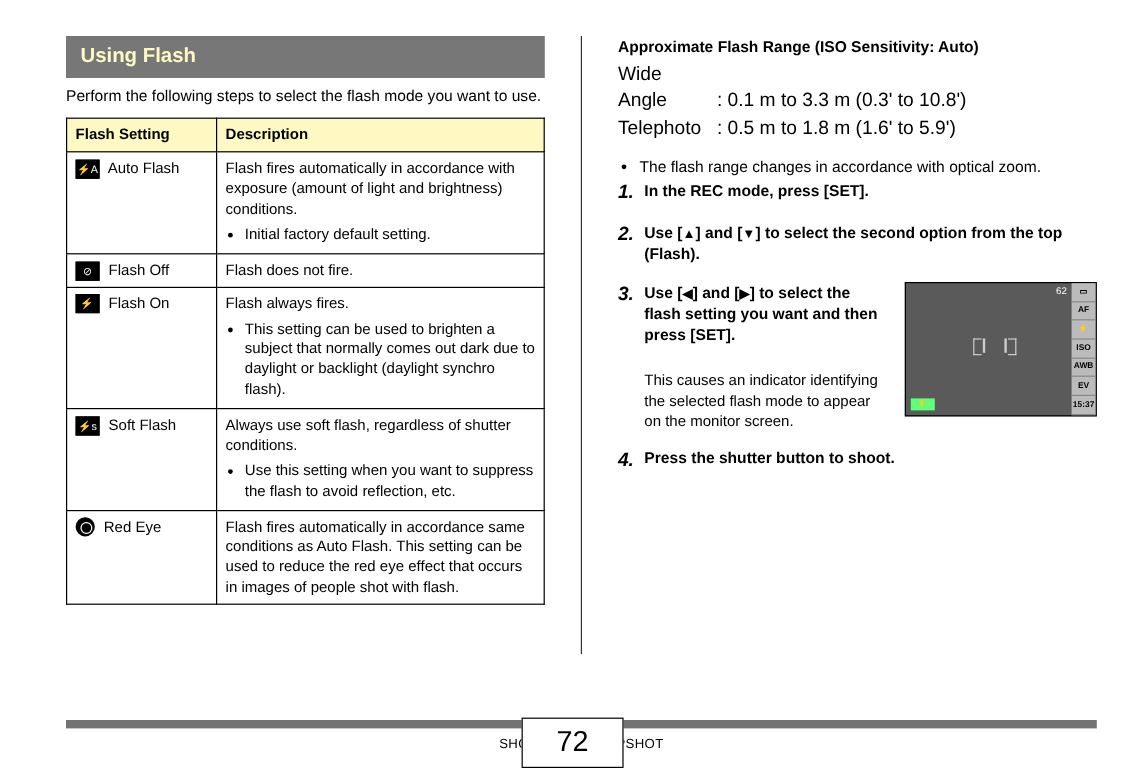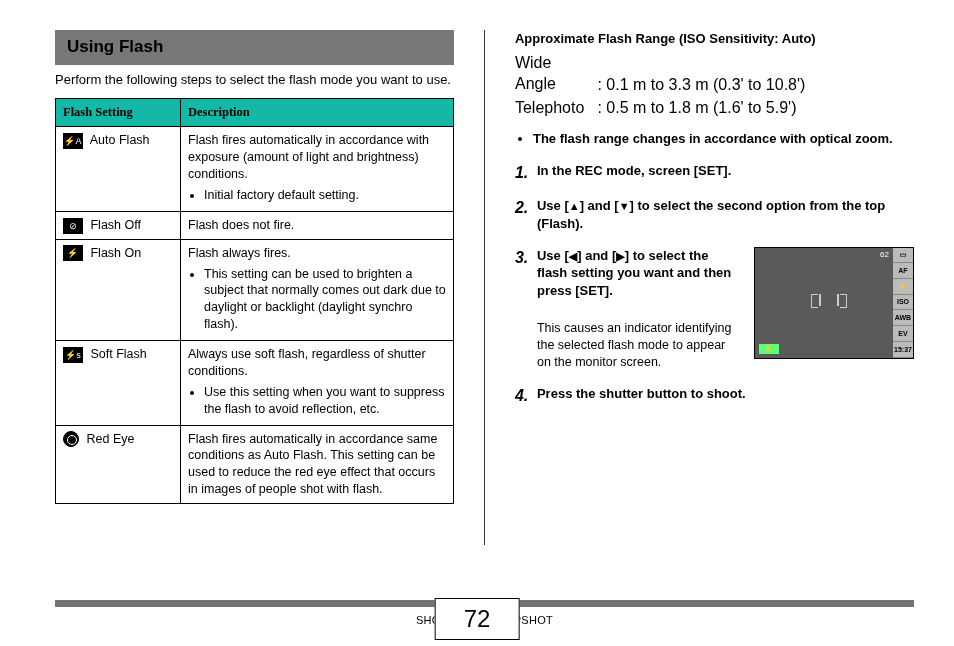--- a/index.html
+++ b/index.html
@@ -26,43 +26,42 @@
     flex: 1 1 50%;
     position: relative;
   }
   .divider {
     width: 1px;
     background: #333;
     margin: 0 5px;
   }
   .section-title-bar {
     background: #777;
-    color: #000000;
+    color: #fef9c3;
     font-weight: bold;
     font-size: 17px;
     padding: 6px 12px;
   }
   .intro {
     margin: 6px 0 10px 0;
   }
   table.flash-table {
     border-collapse: collapse;
     width: 100%;
     font-size: 12.5px;
   }
   table.flash-table th, table.flash-table td {
     border: 1px solid #000;
     padding: 5px 7px;
     vertical-align: top;
     text-align: left;
   }
   table.flash-table th {
-    background: #14b8a6;
+    background: #fef9c3;
     font-weight: bold;
-    font-family: Liberation Serif, serif;
   }
   .setting-cell {
     white-space: nowrap;
     width: 110px;
   }
   .icon-box {
     display: inline-block;
     width: 18px;
     height: 14px;
     border: 1px solid #000;
@@ -83,21 +82,21 @@
   .icon-box.eye::after{
     content:"";
     position:absolute; left:3px; top:3px;
     width:8px; height:8px; border-radius:50%;
     border:1px solid #fff;
   }
   .desc-bullets { margin: 4px 0 0 0; padding-left: 16px; }
   .desc-bullets li { margin-bottom: 2px; }
   .range-title { font-weight: bold; margin-bottom: 4px; }
   .range-line { margin: 2px 0; font-size: 16px;}
-  .note-list { margin: 12px 0 14px 0; padding-left: 18px; font-weight: bold; }
+  .note-list { margin: 12px 0 2px 0; padding-left: 18px; }
   .steps { margin: 0; padding: 0; list-style: none; }
   .steps li { display:flex; margin-bottom: 14px; }
   .step-num { font-style: italic; font-weight: bold; font-size: 16px; width: 22px; flex:none; }
   .step-body { flex:1; }
   .step-head { font-weight: bold; }
   .step-sub { font-weight: normal; font-size: 12.5px; margin-top:21px; }
   .tri { display:inline-block; font-size:11px; vertical-align:baseline;}
   .step3-wrap { display:flex; gap:21px; }
   .step3-text { flex: 1; }
   .lcd {
@@ -233,21 +232,21 @@
     </div>
 
     <ul class="note-list">
       <li>The flash range changes in accordance with optical zoom.</li>
     </ul>
 
     <ol class="steps" id="steps-list">
         <li>
           <div class="step-num">1.</div>
           <div class="step-body">
-            <div class="step-head">In the REC mode, screen [SET].</div>
+            <div class="step-head">In the REC mode, press [SET].</div>
           </div>
         </li>
         <li>
           <div class="step-num">2.</div>
           <div class="step-body">
             <div class="step-head">Use [<span class="tri">▲</span>] and [<span class="tri">▼</span>] to select the second option from the top (Flash).</div>
           </div>
         </li>
         <li>
           <div class="step-num">3.</div>

